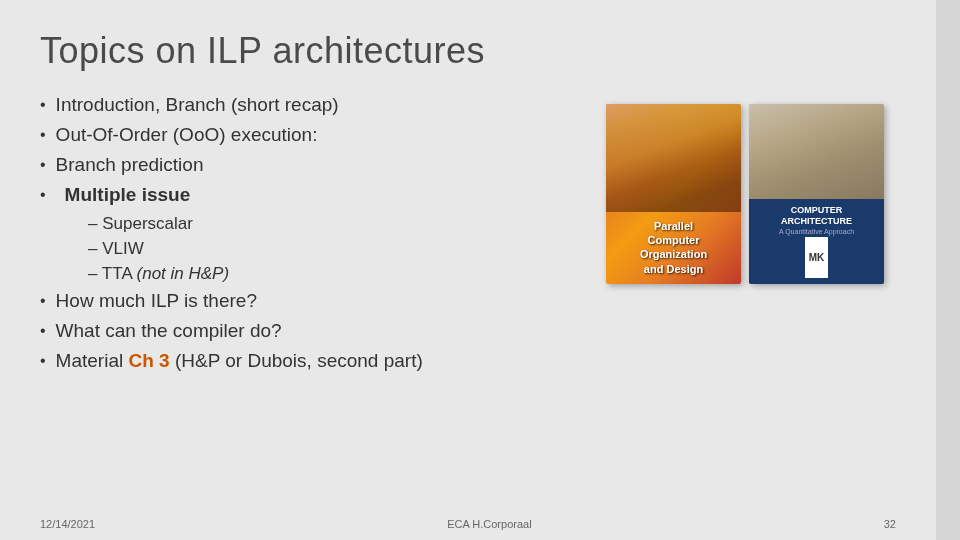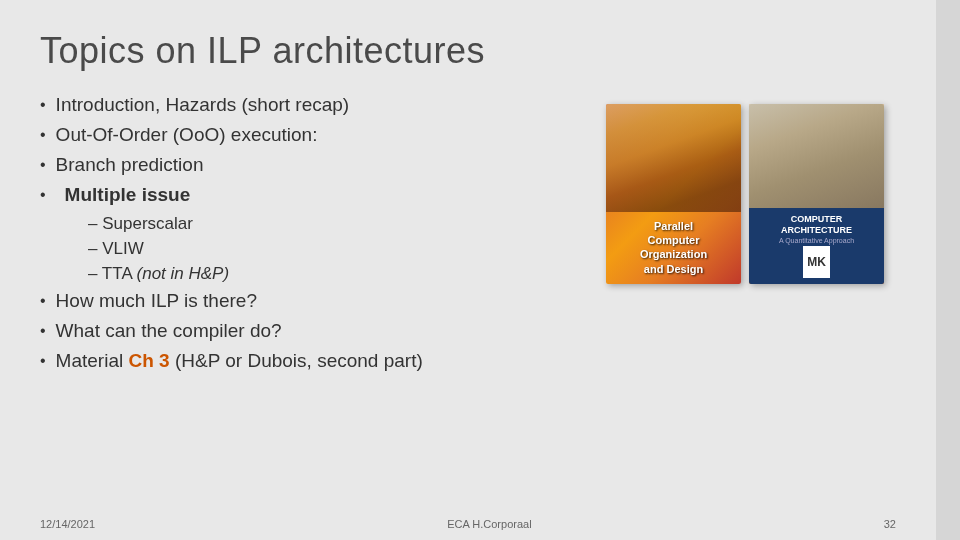--- a/index.html
+++ b/index.html
@@ -163,39 +163,39 @@
       line-height: 1.3;
     }
     .book-subtitle-2 {
       color: #aaaacc;
       font-size: 7px;
       text-align: center;
     }
     .mk-badge {
       background: white;
       color: #333;
-      font-size: 12px;
-      font-weight: bold;
-      padding: 9px 4px;
+      font-size: 10px;
+      font-weight: bold;
+      padding: 15px 4px;
       margin-top: 2px;
       display: inline-block;
     }
   </style>
 </head>
 <body>
 
 <div class="slide">
   <h1 class="title">Topics on ILP architectures</h1>
 
   <div class="content-area">
     <div class="left-content">
       <ul class="bullet-list">
         <li>
           <span class="bullet">•</span>
-          <span>Introduction, Hazards (short recap)</span>
+          <span>Introduction, Branch (short recap)</span>
         </li>
         <li>
           <span class="bullet">•</span>
           <span>Out-Of-Order (OoO) execution:</span>
         </li>
         <li>
           <span class="bullet">•</span>
           <span>Branch prediction</span>
         </li>
         <li>

